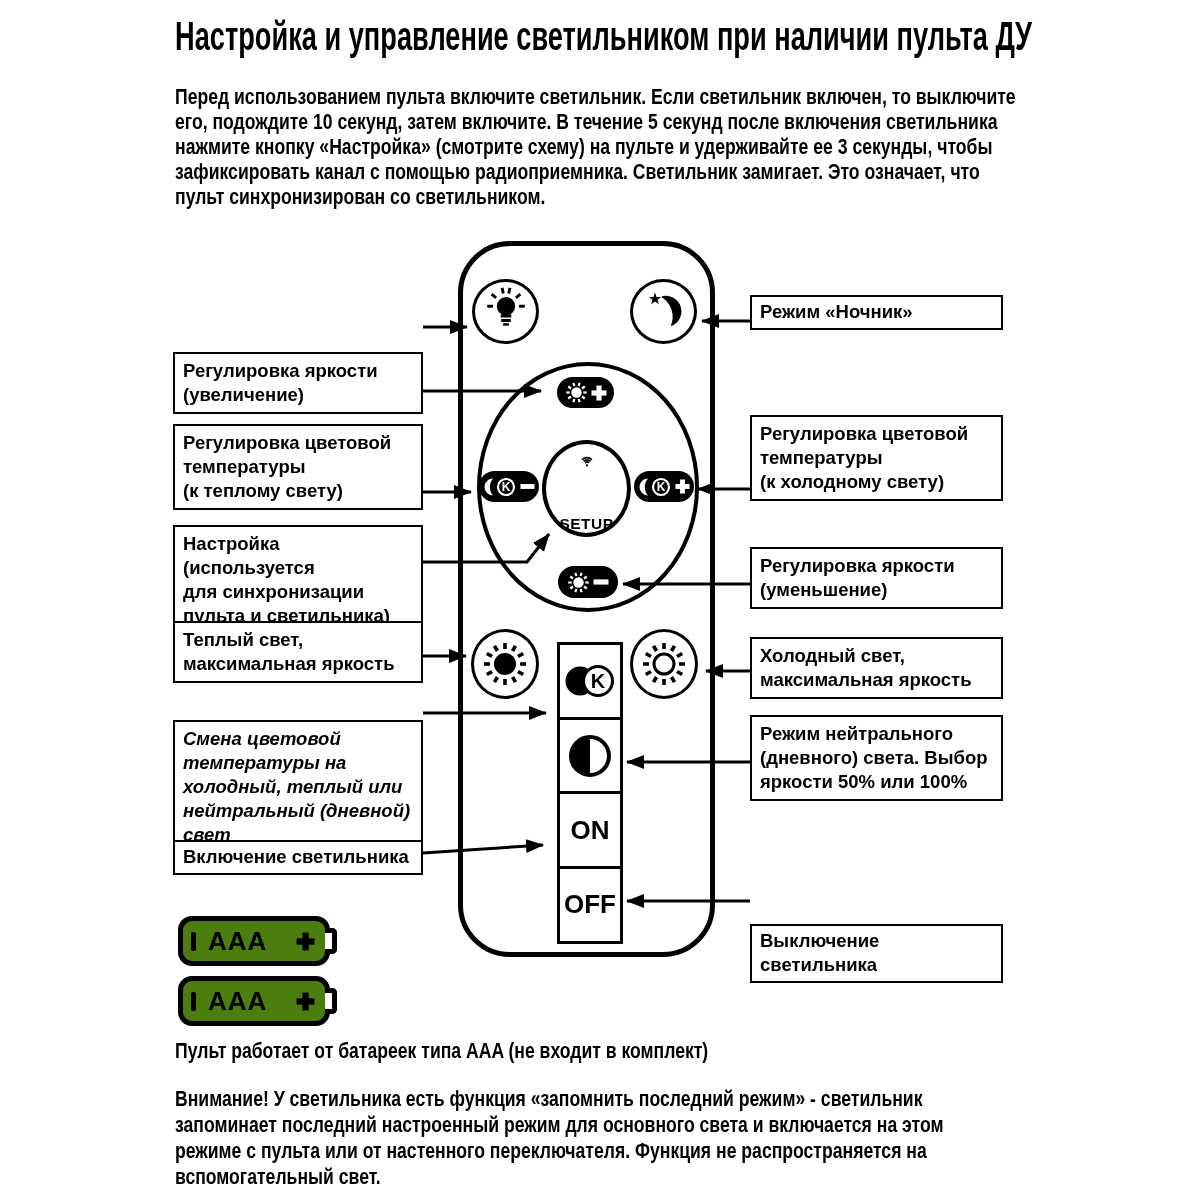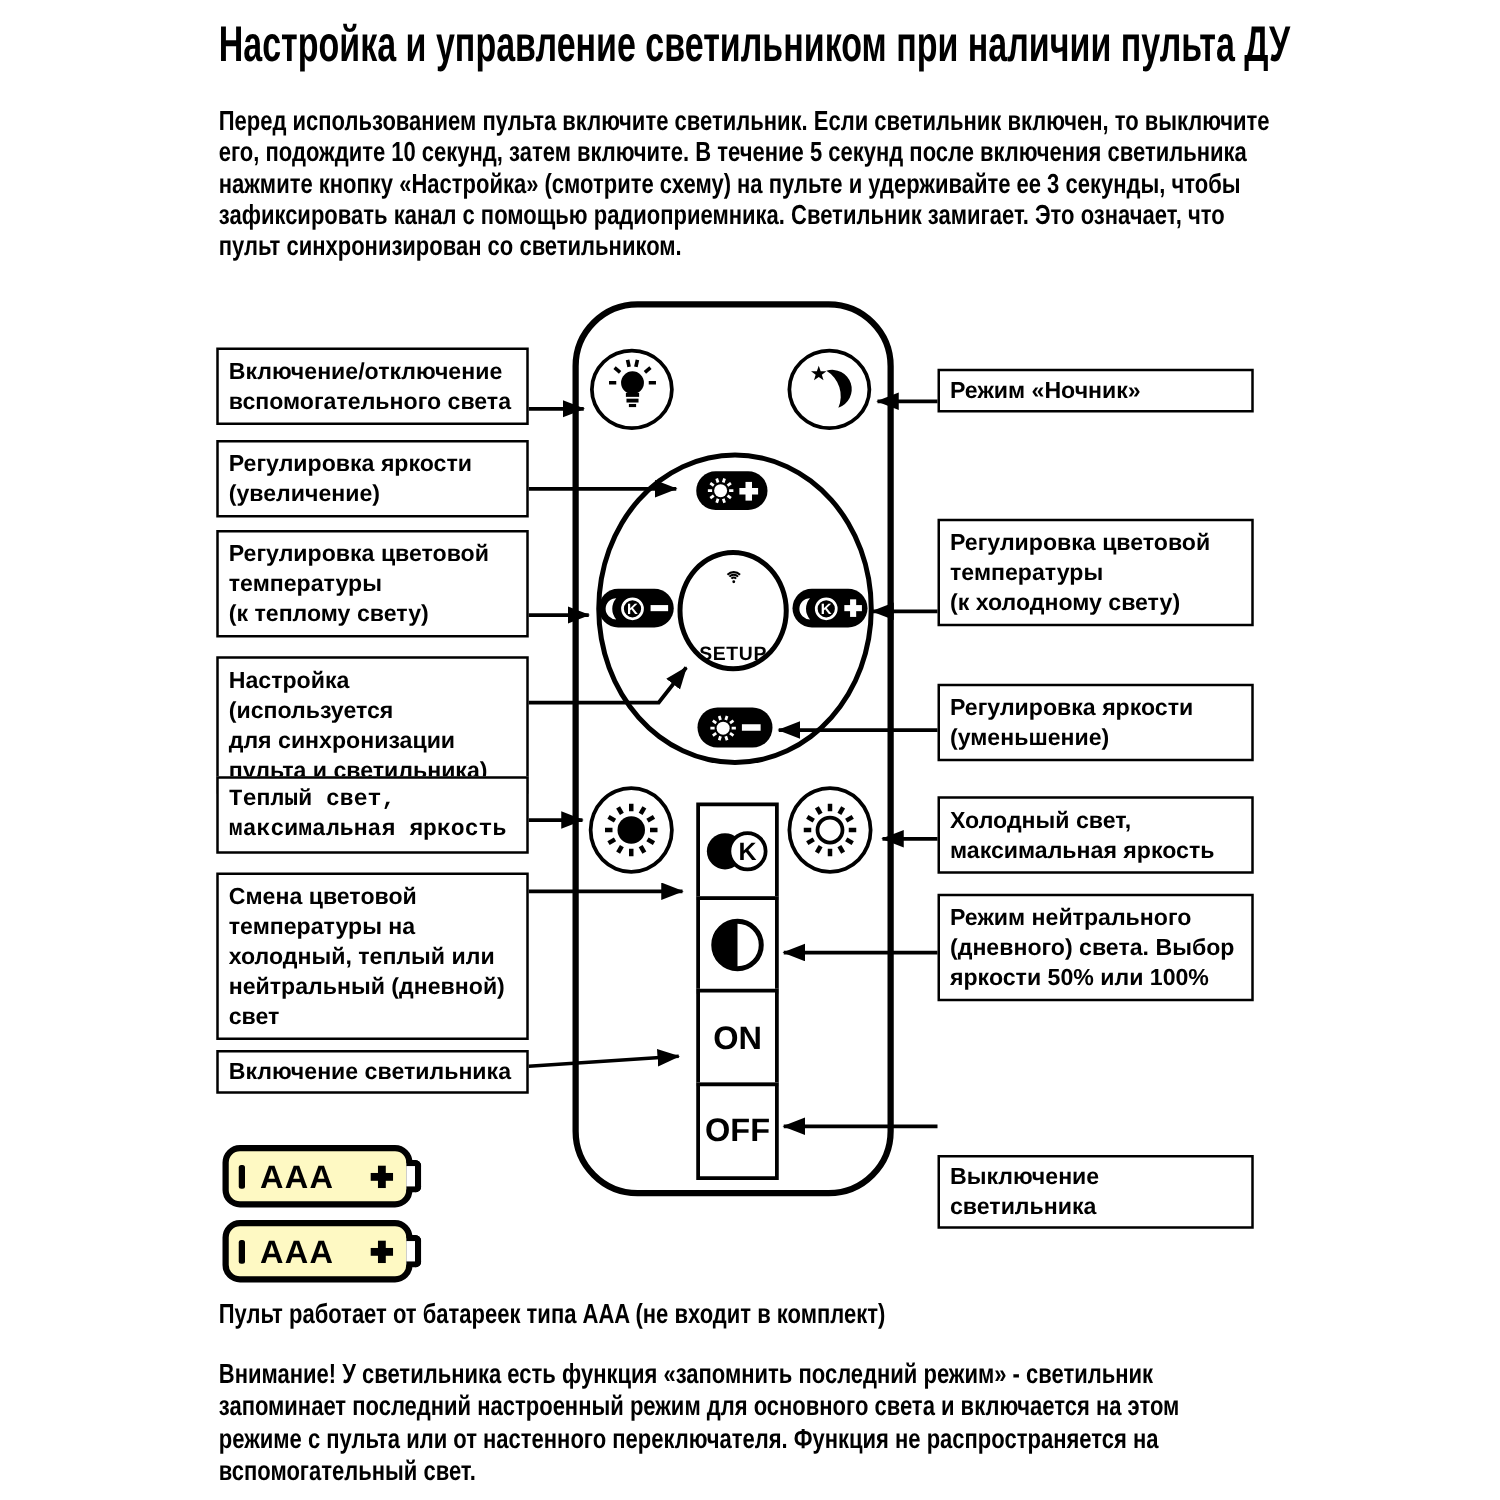--- a/index.html
+++ b/index.html
@@ -37,21 +37,21 @@
              align-items:center;z-index:2;gap:47px;}
   .setup-text{font:bold 15.5px "Liberation Sans",sans-serif;letter-spacing:.5px;margin-top:1px;}
   .btn-col{left:557px;top:642px;width:66px;display:flex;flex-direction:column;}
   .cell{box-sizing:border-box;width:66px;height:78px;border:3.5px solid #000;
         background:#fff;display:flex;align-items:center;justify-content:center;
         font:bold 26px "Liberation Sans",sans-serif;}
   .cell + .cell{margin-top:-3.5px;}
 
   
   .battery{position:absolute;left:178px;width:152px;height:50px;box-sizing:border-box;
-           border:5px solid #000;border-radius:14px;background:#fef9c3;
+           border:5px solid #000;border-radius:14px;background:#4d7c0f;
            display:flex;align-items:center;}
   .battery .neg-bar{width:5px;height:19px;background:#000;border-radius:2px;margin-left:8px;}
   .battery .size-label{font:bold 26px "Liberation Sans",sans-serif;margin-left:12px;letter-spacing:1px;}
   .battery .plus-wrap{margin-left:auto;margin-right:10px;display:flex;align-items:center;}
   .battery .bump{position:absolute;right:-12px;top:50%;transform:translateY(-50%);
                  width:12px;height:26px;border:5px solid #000;border-left:none;
                  border-radius:0 5px 5px 0;background:#fff;box-sizing:border-box;}
 
   svg{display:block;}
   .arrow-layer{position:absolute;left:0;top:0;z-index:5;pointer-events:none;}
@@ -240,33 +240,31 @@
       </svg>
     </div>
     <div class="cell">
       <span>ON</span>
     </div>
     <div class="cell">
       <span>OFF</span>
     </div>
   </div>
 
-  <div class="label-box" style="top:278px;">Включение/отключение
-вспомогательного света</div>
   <div class="label-box" style="top:352px;">Регулировка яркости
 (увеличение)</div>
   <div class="label-box" style="top:424px;">Регулировка цветовой
 температуры
 (к теплому свету)</div>
   <div class="label-box" style="top:525px;">Настройка (используется
 для синхронизации
 пульта и светильника)</div>
-  <div class="label-box" style="top:621px;font-family:Liberation Mono, monospace;">Теплый свет,
+  <div class="label-box" style="top:621px;">Теплый свет,
 максимальная яркость</div>
-  <div class="label-box" style="top:698px;">Смена цветовой
+  <div class="label-box" style="top:720px;font-style:italic;">Смена цветовой
 температуры на
 холодный, теплый или
 нейтральный (дневной)
 свет</div>
   <div class="label-box right one-line" style="top:295px;">Режим «Ночник»</div>
 
   <div class="label-box one-line" style="top:840px;">Включение светильника</div>
   <div class="label-box right" style="top:415px;">Регулировка цветовой
 температуры
 (к холодному свету)</div>

